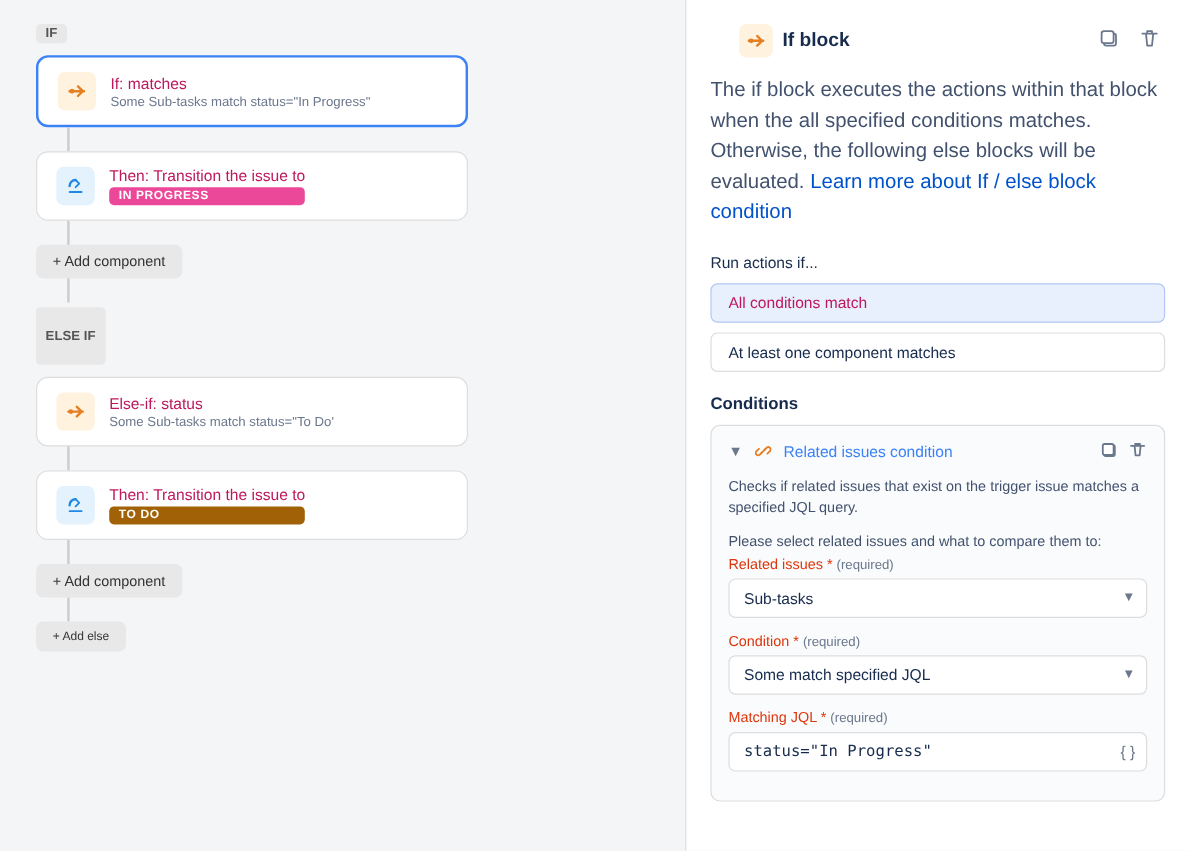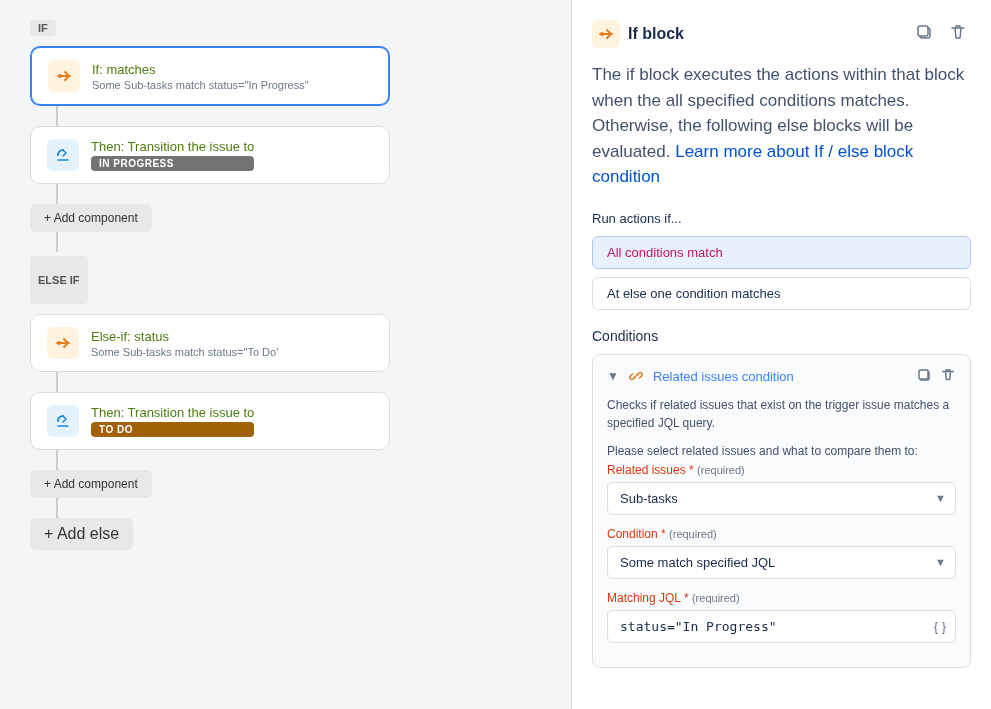--- a/index.html
+++ b/index.html
@@ -67,39 +67,39 @@
 
     .flow-block-content {
       display: flex;
       flex-direction: column;
       gap: 2px;
     }
 
     .flow-block-title {
       font-size: 13px;
       font-weight: 500;
-      color: #4d7c0f;
+      color: #be185d;
     }
 
     .flow-block-subtitle {
       font-size: 11px;
       color: #6b778c;
     }
 
     .status-badge {
       display: inline-block;
       padding: 2px 8px;
       border-radius: 4px;
       font-size: 10px;
       font-weight: 700;
       letter-spacing: 0.5px;
     }
 
     .badge-inprogress {
-      background: #737373;
+      background: #ec4899;
       color: #fff;
     }
 
     .badge-todo {
       background: #a16207;
       color: #fff;
     }
 
     .connector-line {
       width: 2px;
@@ -135,21 +135,21 @@
     }
 
     .add-else-btn {
       display: flex;
       align-items: center;
       gap: 6px;
       background: #e8e8e8;
       border: none;
       border-radius: 6px;
       padding: 7px 14px;
-      font-size: 16px;
+      font-size: 10px;
       font-weight: 500;
       color: #333;
       cursor: pointer;
     }
 
     
     .right-panel {
       width: 420px;
       background: #fff;
       border-left: 1px solid #ddd;
@@ -163,20 +163,21 @@
       display: flex;
       align-items: center;
       justify-content: space-between;
       margin-bottom: 14px;
     }
 
     .right-panel-title-group {
       display: flex;
       align-items: center;
       gap: 8px;
+      margin-left: 24px;
     }
 
     .right-panel-title {
       font-size: 16px;
       font-weight: 600;
       color: #172b4d;
     }
 
     .header-icon {
       width: 28px;
@@ -242,21 +243,21 @@
 
     .cond-btn.selected {
       background: #e8f0fe;
       border-color: #b3c8f5;
       color: #be185d;
       font-weight: 500;
     }
 
     .conditions-section-title {
       font-size: 14px;
-      font-weight: 400;
+      font-weight: 700;
       color: #172b4d;
       margin-bottom: 10px;
     }
 
     .condition-card {
       border: 1.5px solid #ddd;
       border-radius: 8px;
       padding: 12px 14px;
       background: #fafbfc;
     }
@@ -495,21 +496,21 @@
 
   <p class="description-text">
     <span>The if block executes the actions within that block when the all specified conditions matches. Otherwise, the following else blocks will be evaluated.</span>
     <a href="#">Learn more about If / else block condition</a>
   </p>
 
   <div class="run-actions-label">Run actions if...</div>
 
   <div class="condition-buttons">
     <button class="cond-btn selected">All conditions match</button>
-    <button class="cond-btn">At else one condition matches</button>
+    <button class="cond-btn">At least one component matches</button>
   </div>
 
   <div class="conditions-section-title">Conditions</div>
 
   <div class="condition-card">
 
     <div class="condition-card-header">
       <span class="chevron-icon">▼</span>
       <div class="link-icon">
         <svg width="14" height="14" viewBox="0 0 14 14" fill="none">

